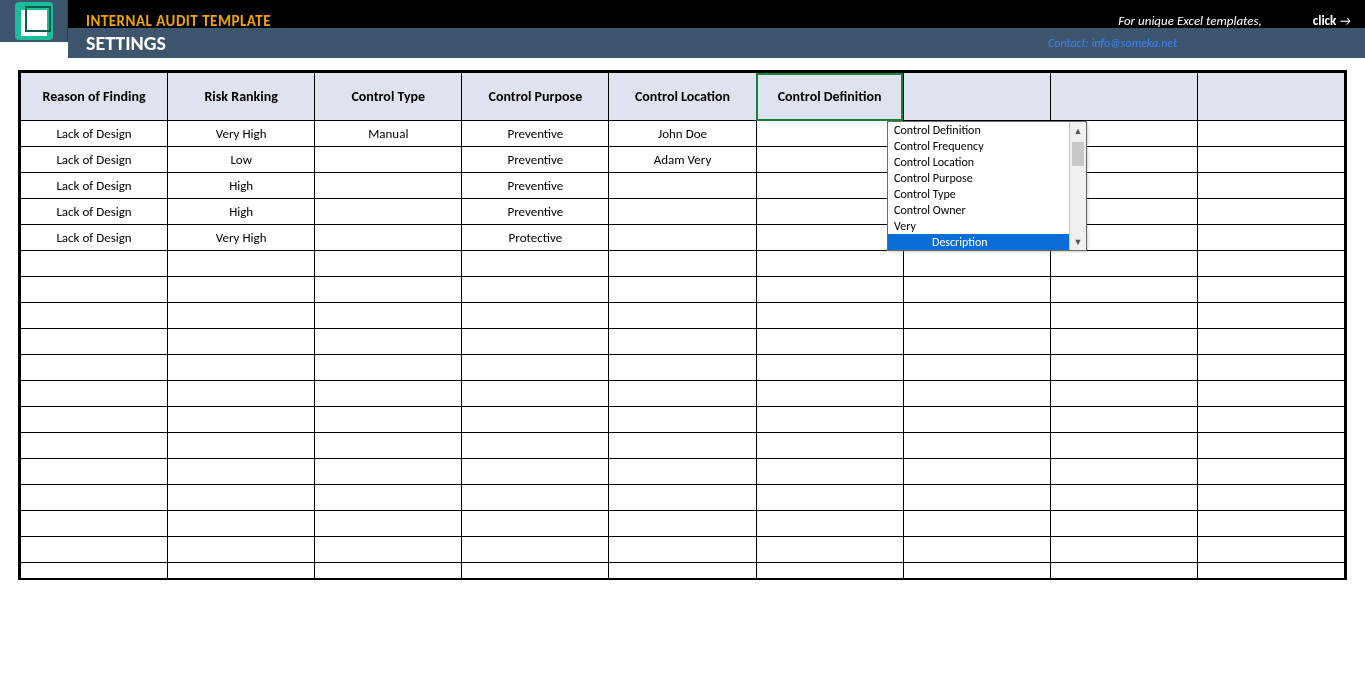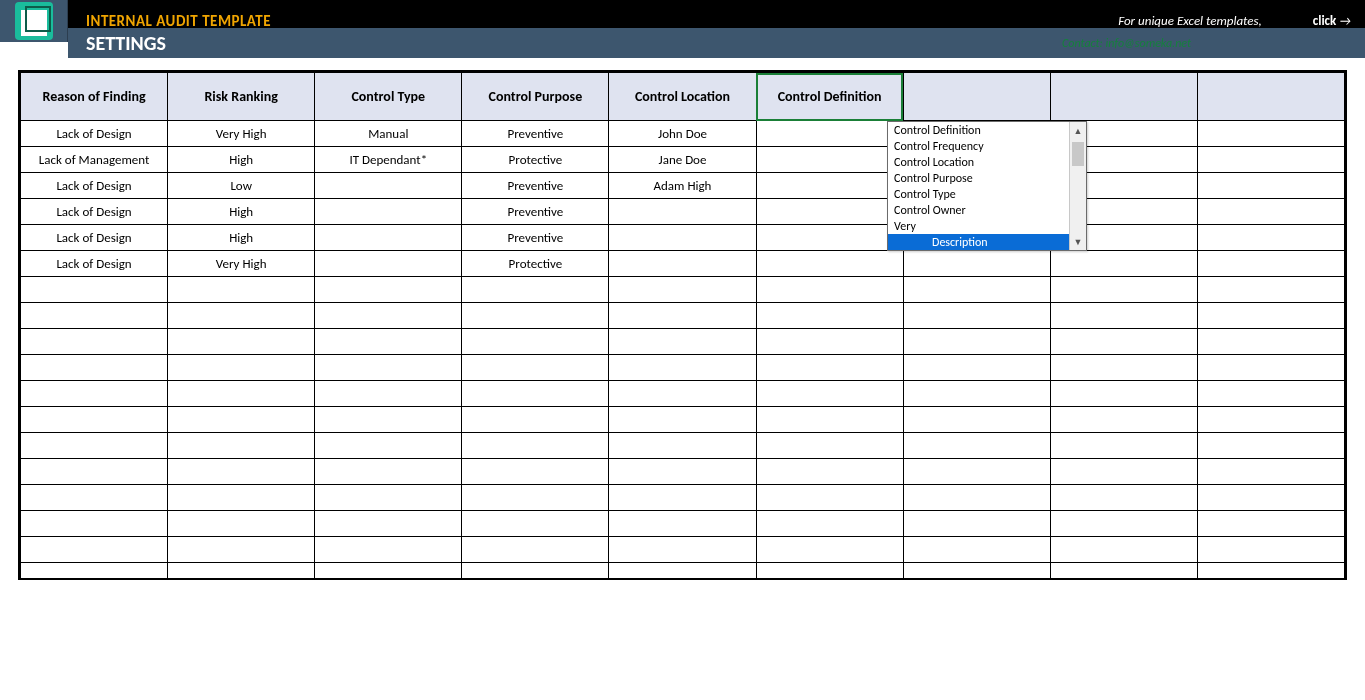--- a/index.html
+++ b/index.html
@@ -85,25 +85,25 @@
   .cta {
     color:#fff;
     font-size:13px;
     font-style:italic;
     text-align:right;
     margin-right:10px;
     line-height:1.3;
   }
   .cta .bold { font-weight:bold; font-style:normal;margin-left:48px;}
   .contact {
-    color:#15803d;
+    color:#3b82f6;
     font-size:12px;
     font-style:italic;
     position:absolute;
-    right:174px;
+    right:188px;
     top:36px;
     z-index:3;
   }
   .logo-box {
     background:#fff;
     border:2px solid #000;
     padding:4px 10px 2px 10px;
     text-align:center;
     line-height:1;
     height:48px;
@@ -283,36 +283,25 @@
           <td>Very High</td>
           <td>Manual</td>
           <td>Preventive</td>
           <td>John Doe</td>
           <td></td>
           <td></td>
           <td></td>
           <td></td>
         </tr>
         <tr>
-          <td>Lack of Management</td>
-          <td>High</td>
-          <td>IT Dependant*</td>
-          <td>Protective</td>
-          <td>Jane Doe</td>
-          <td></td>
-          <td></td>
-          <td></td>
-          <td></td>
-        </tr>
-        <tr>
           <td>Lack of Design</td>
           <td>Low</td>
           <td></td>
           <td>Preventive</td>
-          <td>Adam High</td>
+          <td>Adam Very</td>
           <td></td>
           <td></td>
           <td></td>
           <td></td>
         </tr>
         <tr>
           <td>Lack of Design</td>
           <td>High</td>
           <td></td>
           <td>Preventive</td>

